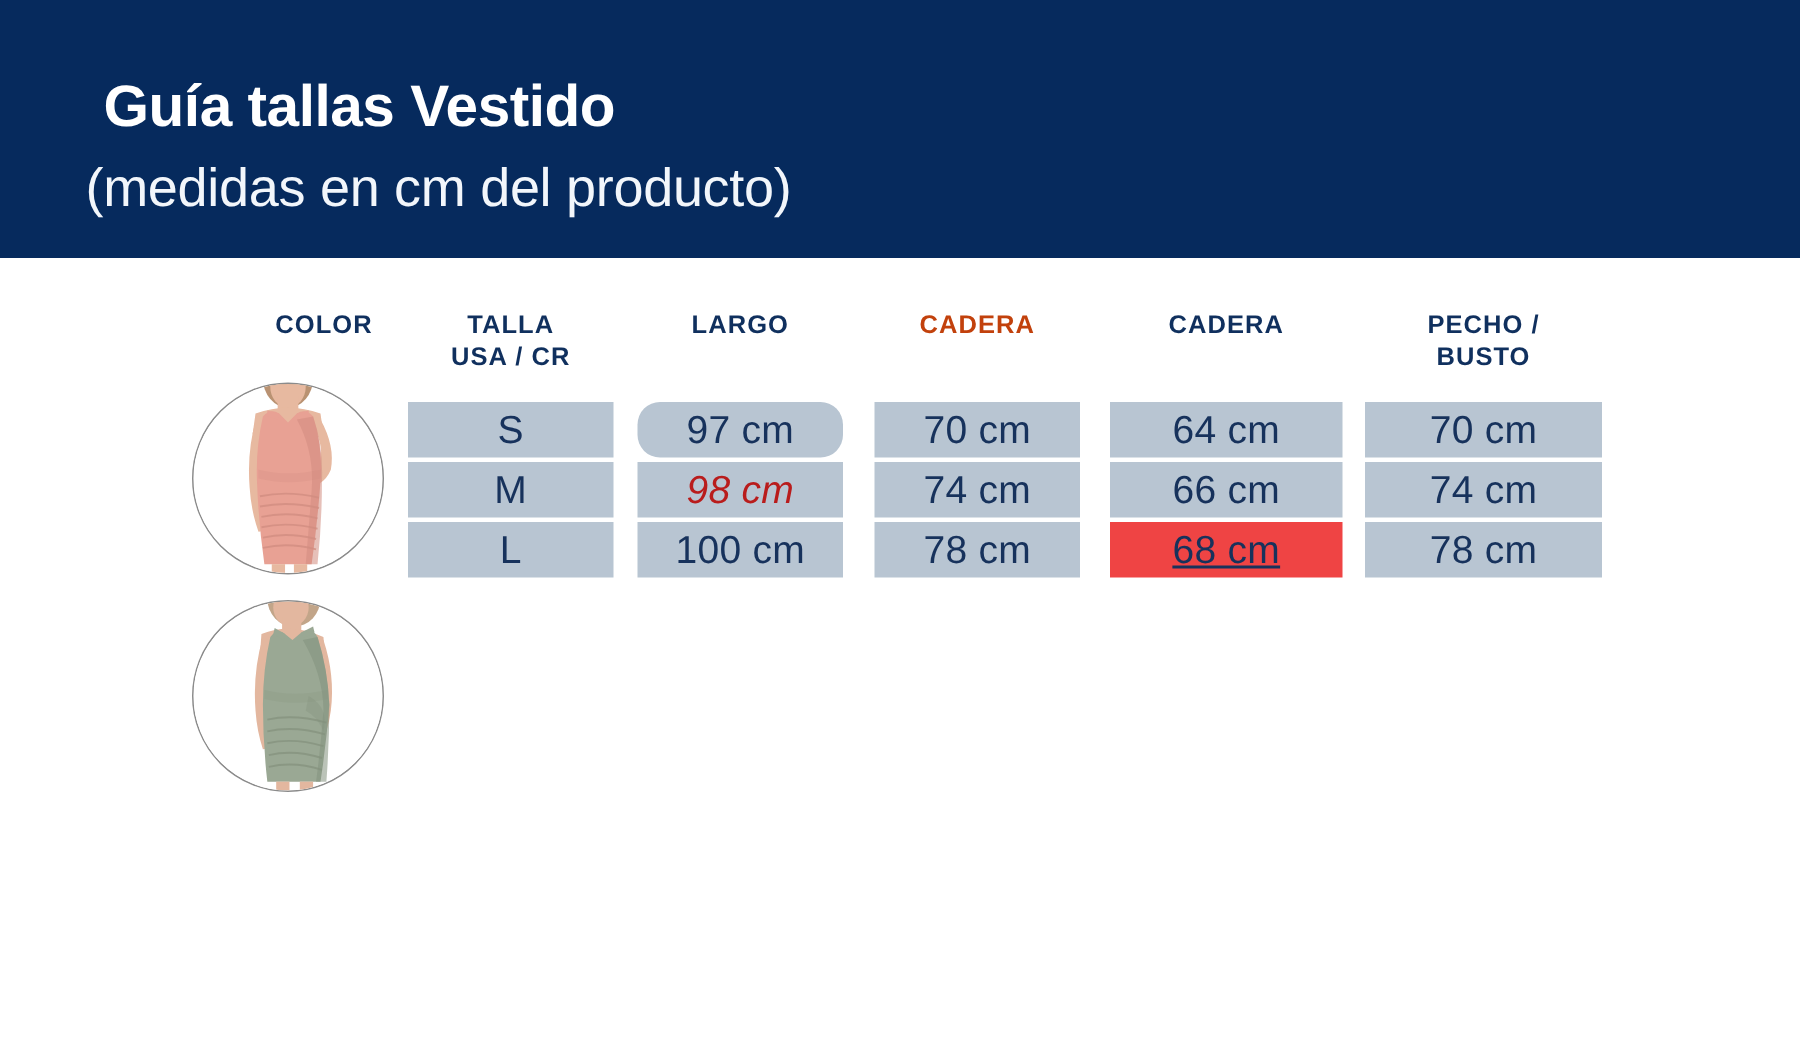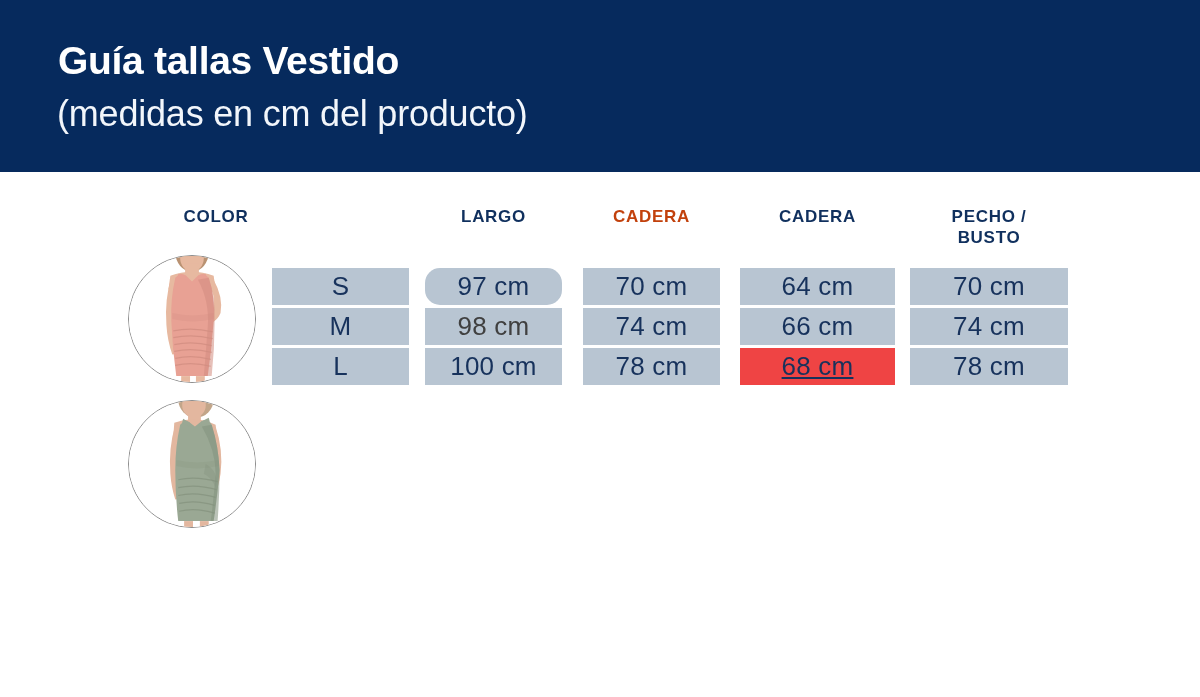--- a/index.html
+++ b/index.html
@@ -30,21 +30,21 @@
     position: absolute;
     left: 57px;
     top: 40px;
   }
   .title {
     font-size: 39px;
     font-weight: bold;
     color: #ffffff;
     letter-spacing: -0.3px;
     line-height: 1.0;
-    margin: 1px;
+    margin: 12px;
     white-space: nowrap;
   }
   .subtitle {
     font-size: 36px;
     font-weight: 300;
     color: #f2f6fb;
     letter-spacing: -0.2px;
     line-height: 1.0;
     margin: 16px 0 0 0;
     white-space: nowrap;
@@ -147,20 +147,24 @@
     <div class="subtitle">(medidas en cm del producto)</div>
   </div>
 </div>
 
 <div class="table-wrap">
 
   <div class="col-headers">
     <div class="col-header c-color" style="color: rgb(16, 48, 94);">
       <div>COLOR</div>
     </div>
+    <div class="col-header c-talla" style="color: rgb(16, 48, 94);">
+      <div>TALLA</div>
+      <div>USA / CR</div>
+    </div>
     <div class="col-header c-largo" style="color: rgb(16, 48, 94);">
       <div>LARGO</div>
     </div>
     <div class="col-header c-cadera" style="color: #c2410c;">
       <div>CADERA</div>
     </div>
     <div class="col-header c-cintura" style="color: rgb(16, 48, 94);">
       <div>CADERA</div>
     </div>
     <div class="col-header c-pecho" style="color: rgb(16, 48, 94);">
@@ -256,21 +260,21 @@
 
   <div class="rows">
 
     <div class="cell c-talla row-0" style="background: rgb(184, 197, 210); color: rgb(23, 50, 92);">S</div>
     <div class="cell c-largo row-0" style="background: rgb(184, 197, 210); color: rgb(23, 50, 92); border-radius: 15px;">97 cm</div>
     <div class="cell c-cadera row-0" style="background: rgb(184, 197, 210); color: rgb(23, 50, 92);">70 cm</div>
     <div class="cell c-cintura row-0" style="background: rgb(184, 197, 210); color: rgb(23, 50, 92);">64 cm</div>
     <div class="cell c-pecho row-0" style="background: rgb(184, 197, 210); color: rgb(23, 50, 92);">70 cm</div>
 
     <div class="cell c-talla row-1" style="background: rgb(184, 197, 210); color: rgb(23, 50, 92);">M</div>
-    <div class="cell c-largo row-1" style="background: rgb(184, 197, 210); color: #404040;">98 cm</div>
+    <div class="cell c-largo row-1" style="background: rgb(184, 197, 210); color: #b91c1c; font-style: italic;">98 cm</div>
     <div class="cell c-cadera row-1" style="background: rgb(184, 197, 210); color: rgb(23, 50, 92);">74 cm</div>
     <div class="cell c-cintura row-1" style="background: rgb(184, 197, 210); color: rgb(23, 50, 92);">66 cm</div>
     <div class="cell c-pecho row-1" style="background: rgb(184, 197, 210); color: rgb(23, 50, 92);">74 cm</div>
 
     <div class="cell c-talla row-2" style="background: rgb(184, 197, 210); color: rgb(23, 50, 92);">L</div>
     <div class="cell c-largo row-2" style="background: rgb(184, 197, 210); color: rgb(23, 50, 92);">100 cm</div>
     <div class="cell c-cadera row-2" style="background: rgb(184, 197, 210); color: rgb(23, 50, 92);">78 cm</div>
     <div class="cell c-cintura row-2" style="background: #ef4444; color: rgb(23, 50, 92); text-decoration: underline;">68 cm</div>
     <div class="cell c-pecho row-2" style="background: rgb(184, 197, 210); color: rgb(23, 50, 92);">78 cm</div>
 

